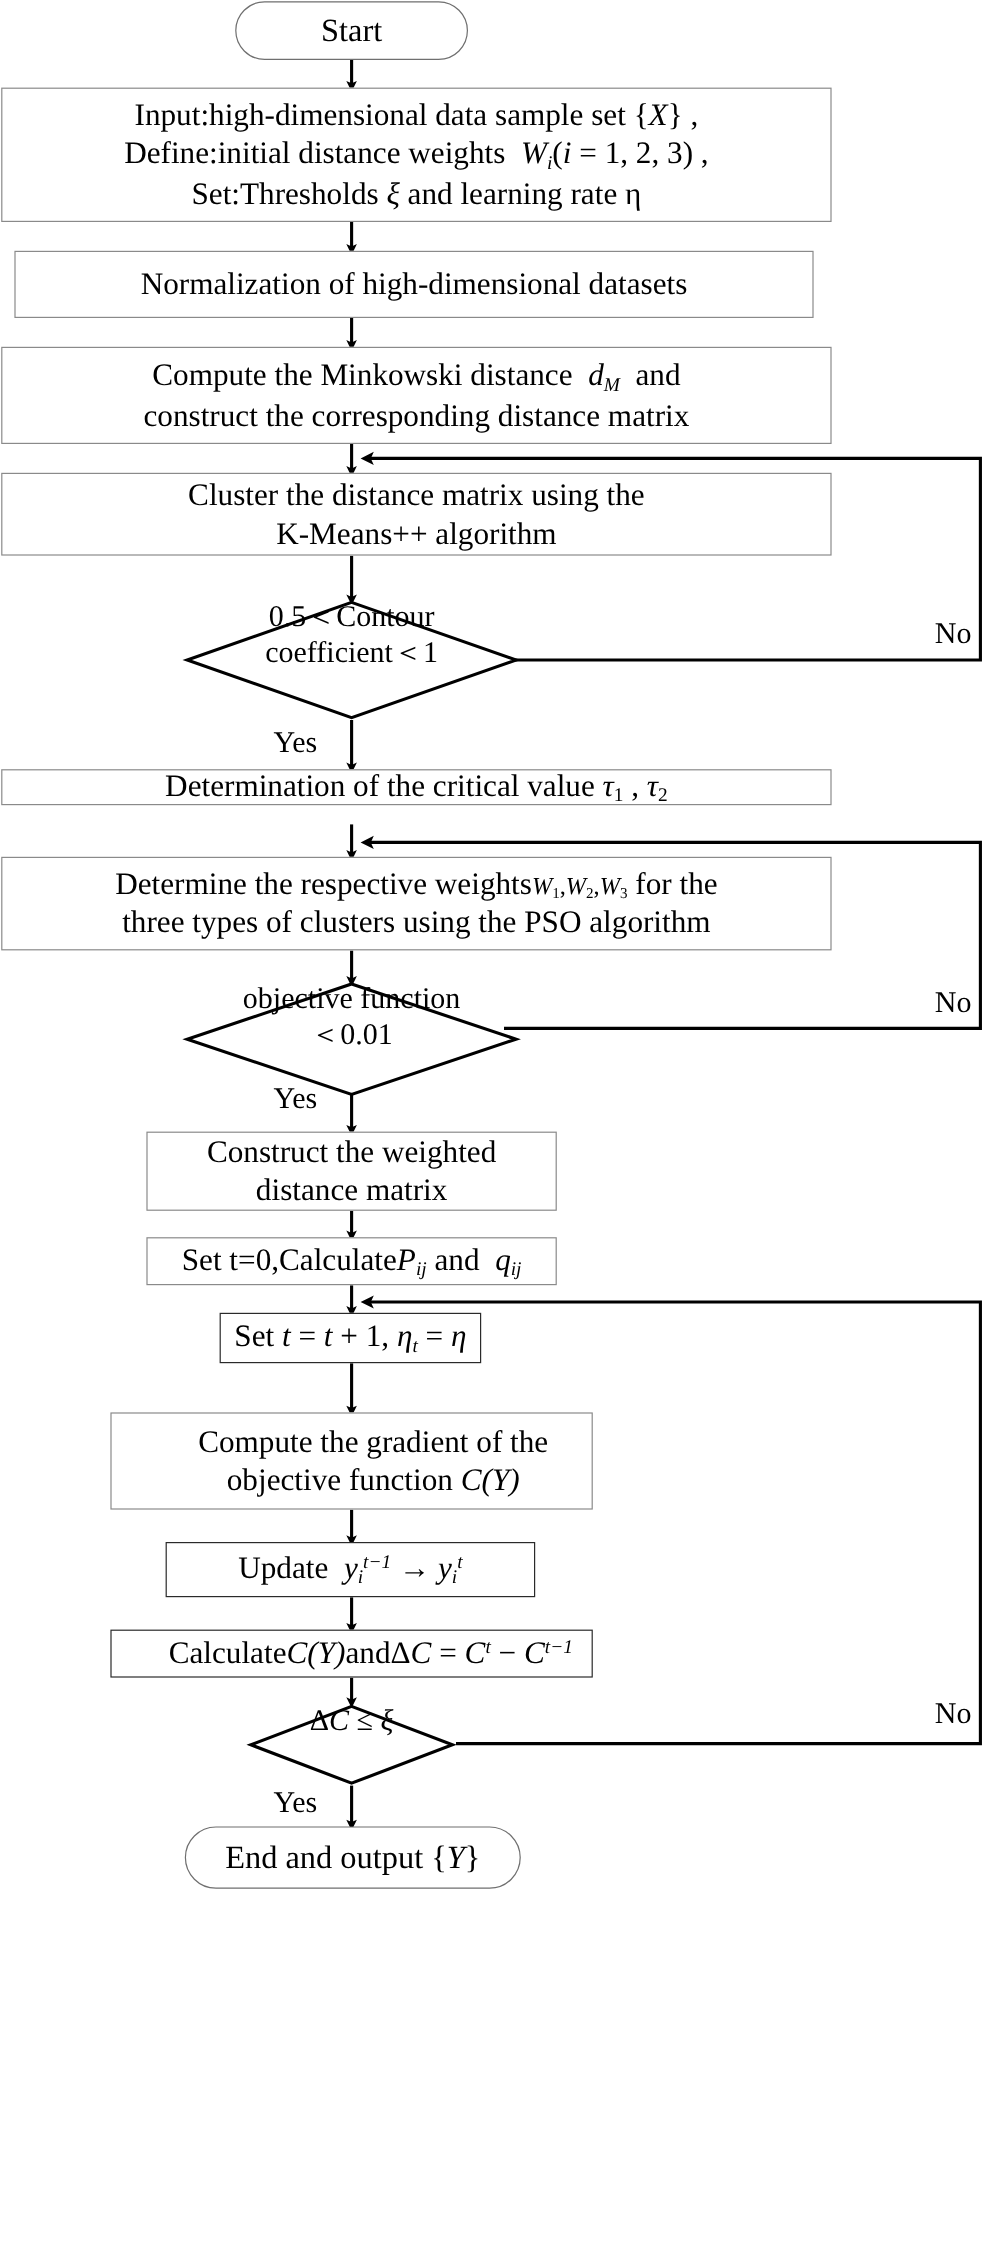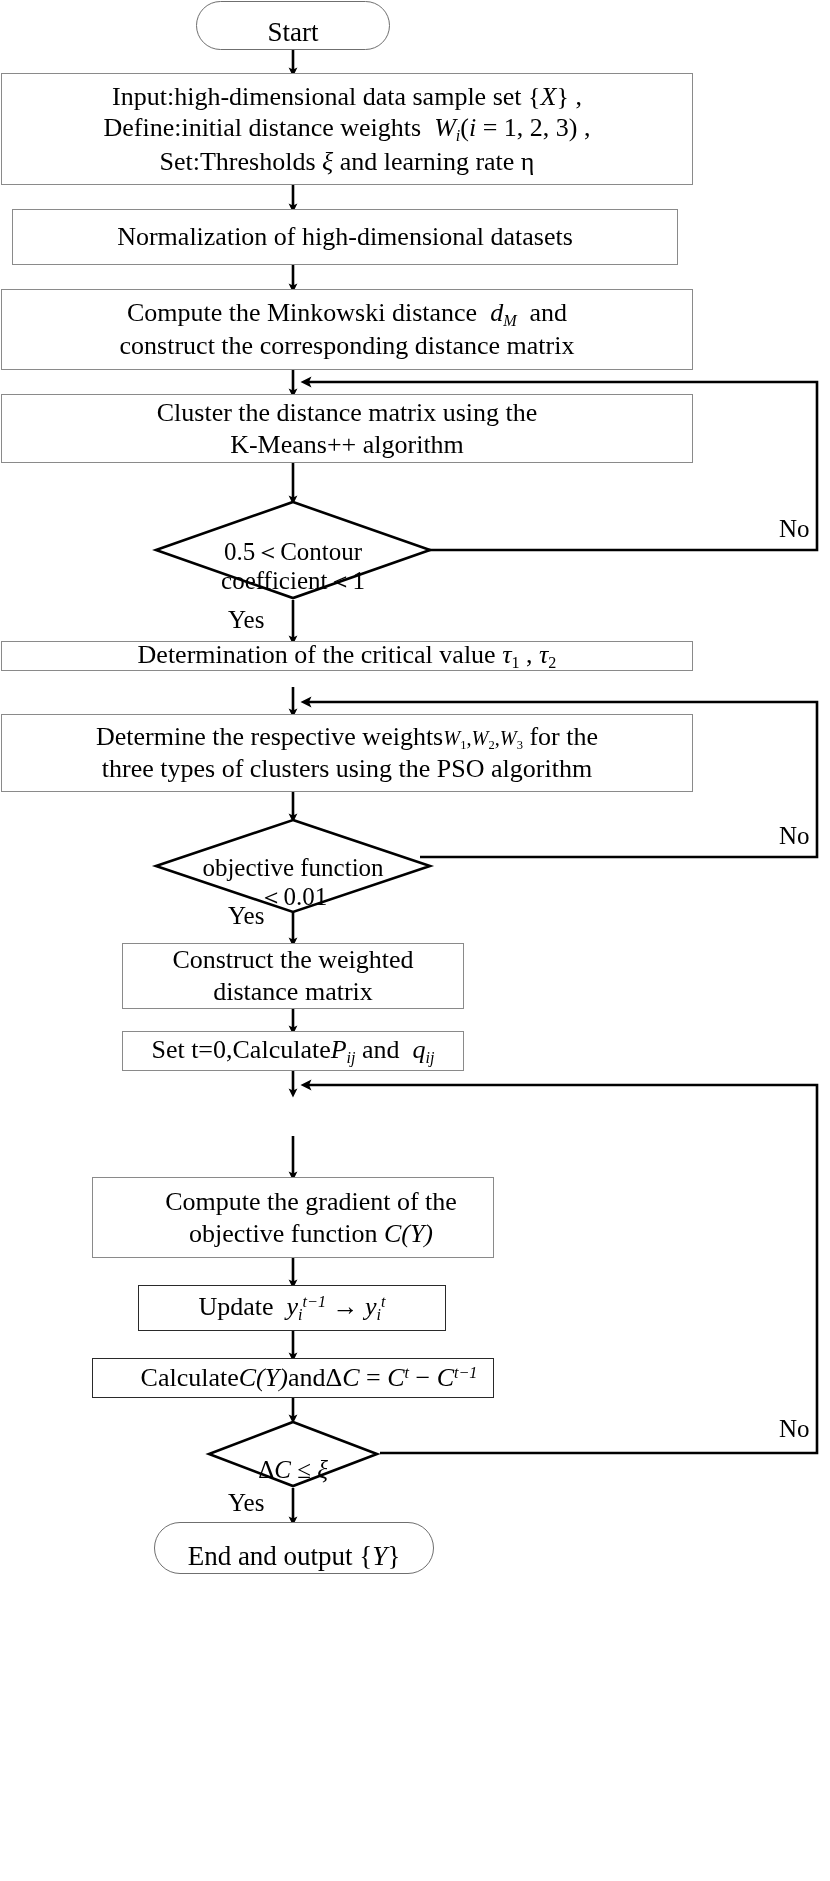--- a/index.html
+++ b/index.html
@@ -12,42 +12,42 @@
 
   
   .node{
     position:absolute;box-sizing:border-box;
     display:flex;align-items:center;justify-content:center;
     text-align:center;background:#fff;
     line-height:1.22;
   }
   .proc{border:1.6px solid #8a8a8a;}
   .proc.dark{border:1.6px solid #2a2a2a;}
-  .term{border:1.6px solid #6f6f6f;border-radius:34px;align-items:flex-end;}
+  .term{border:1.6px solid #6f6f6f;border-radius:34px;}
   .node .txt{padding:0 8px;width:100%;}
 
   
   .fs28{font-size:27px;}
   .fs26{font-size:26px;}
   .fs25{font-size:25px;}
 
   
   i.v{font-style:italic;}
   .sub{font-size:0.62em;vertical-align:-0.28em;font-style:italic;}
   .subn{font-size:0.62em;vertical-align:-0.28em;font-style:normal;}
   .sup{font-size:0.62em;vertical-align:0.52em;font-style:italic;}
   .small{font-size:0.78em;}
   .nb{white-space:nowrap;}
 
   
   .diamond{position:absolute;}
   .diamond svg{position:absolute;left:0;top:0;overflow:visible;}
   .diamond .dlabel{
-    position:absolute;left:0;top:16px;width:100%;height:100%;
-    display:flex;align-items:center;justify-content:center;
+    position:absolute;left:0;top:0;width:100%;height:100%;
+    display:flex;justify-content:center;
     text-align:center;line-height:1.18;
   }
 
   
   .lines{position:absolute;left:0;top:0;width:830px;height:1881px;}
   .branch{position:absolute;font-size:25px;}
 </style>
 </head>
 <body>
 
@@ -181,20 +181,25 @@
       <span>distance matrix</span>
     </span>
   </div>
 
   <div class="node proc fs26" style="left:122px;top:1031px;width:342px;height:40px;">
     <span class="txt">
       <span>Set t=0,Calculate<i class="v">P</i><span class="sub">ij</span> and&nbsp; <i class="v">q</i><span class="sub">ij</span></span>
     </span>
   </div>
 
+  <div class="node proc dark fs26" style="left:183px;top:1094px;width:218px;height:42px;">
+    <span class="txt">
+      <span>Set <span class="nb"><i class="v">t</i> = <i class="v">t</i> + 1, <i class="v">η</i><span class="sub">t</span> = <i class="v">η</i></span></span>
+    </span>
+  </div>
 
   <div class="node proc fs26" style="left:92px;top:1177px;width:402px;height:81px;padding-left:36px;">
     <span class="txt">
       <span>Compute the gradient of the</span><br>
       <span>objective function <i class="v">C(Y)</i></span>
     </span>
   </div>
 
   <div class="node proc dark fs26" style="left:138px;top:1285px;width:308px;height:46px;">
     <span class="txt">

